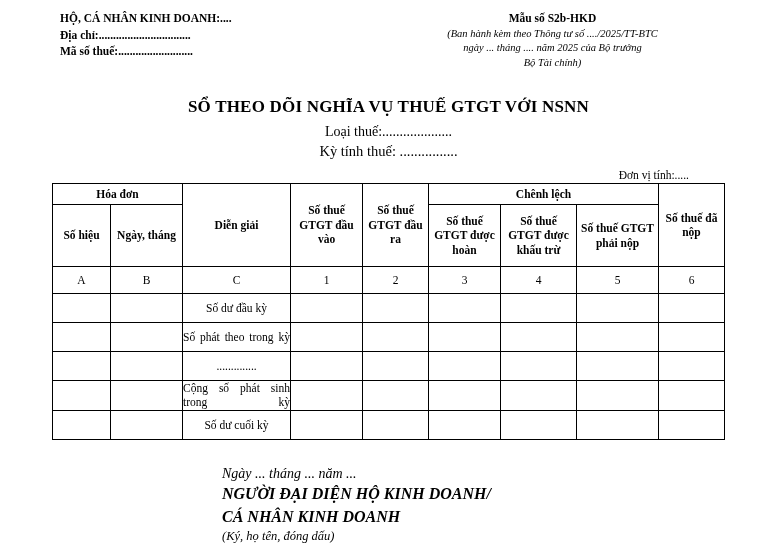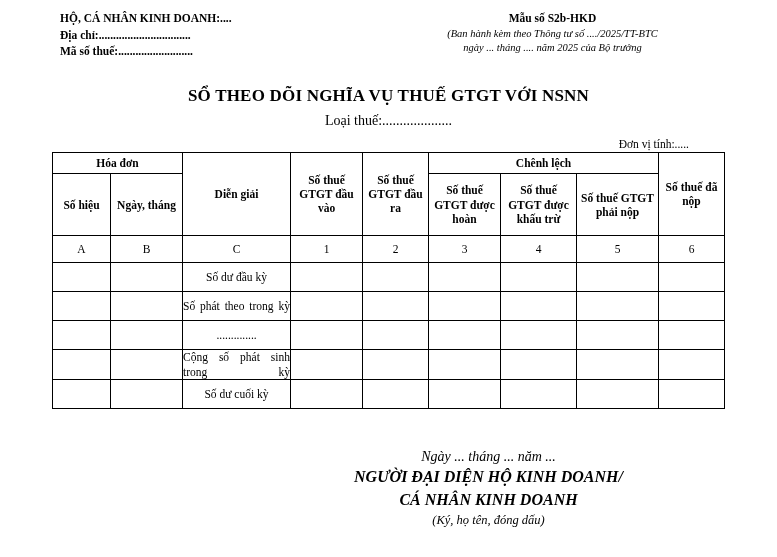--- a/index.html
+++ b/index.html
@@ -123,22 +123,22 @@
     text-align-last: justify;
   }
   td.dots {
     text-align: left;
     padding-left: 18px;
     font-size: 11.5px;
   }
 
   
   .footer {
-    margin-top: 40px;
-    text-align: center;
+    margin-top: 26px;
+    text-align: left;
     padding-left: 200px;
   }
   .footer .date-line {
     font-style: italic;
     font-size: 14px;
   }
   .footer .signer {
     font-weight: bold;
     font-size: 16px;
     line-height: 1.3;
@@ -159,26 +159,28 @@
   <div class="header-row">
     <div class="header-left">
       <div>HỘ, CÁ NHÂN KINH DOANH:....</div>
       <div>Địa chỉ:................................</div>
       <div>Mã số thuế:..........................</div>
     </div>
     <div class="header-right">
       <div class="form-no">Mẫu số S2b-HKD</div>
       <div class="form-note">(Ban hành kèm theo Thông tư số ..../2025/TT-BTC</div>
       <div class="form-note">ngày ... tháng .... năm 2025 của Bộ trưởng</div>
+      <div class="form-note">Bộ Tài chính)</div>
     </div>
   </div>
 
   <div class="title-block">
     <div class="doc-title">SỔ THEO DÕI NGHĨA VỤ THUẾ GTGT VỚI NSNN</div>
     <div class="subtitle">Loại thuế:....................</div>
+    <div class="subtitle2">Kỳ tính thuế: ................</div>
   </div>
 
   <div class="unit-line">Đơn vị tính:.....</div>
 
   <table class="main">
     <colgroup>
       <col style="width:58px">
       <col style="width:72px">
       <col style="width:108px">
       <col style="width:72px">

